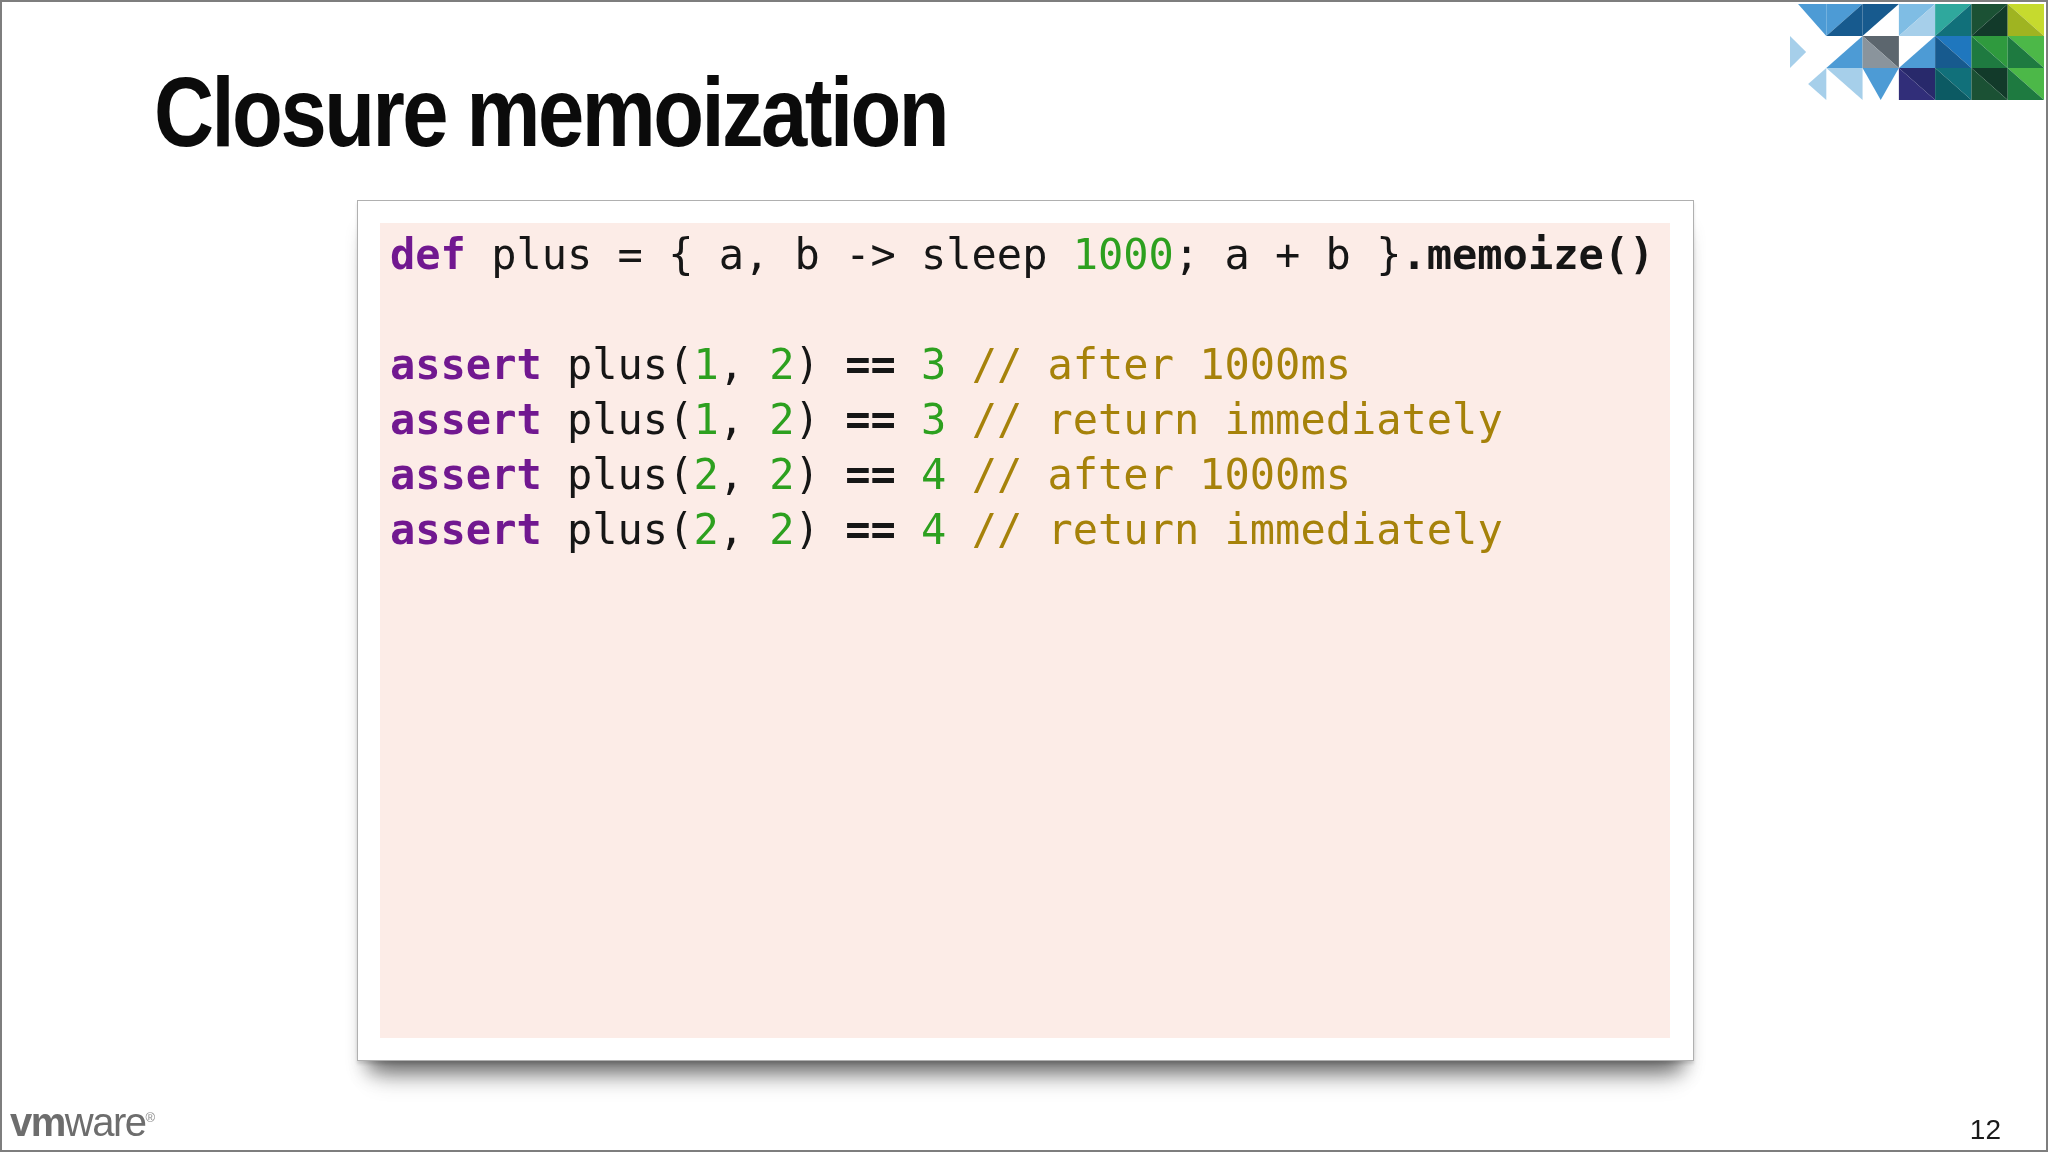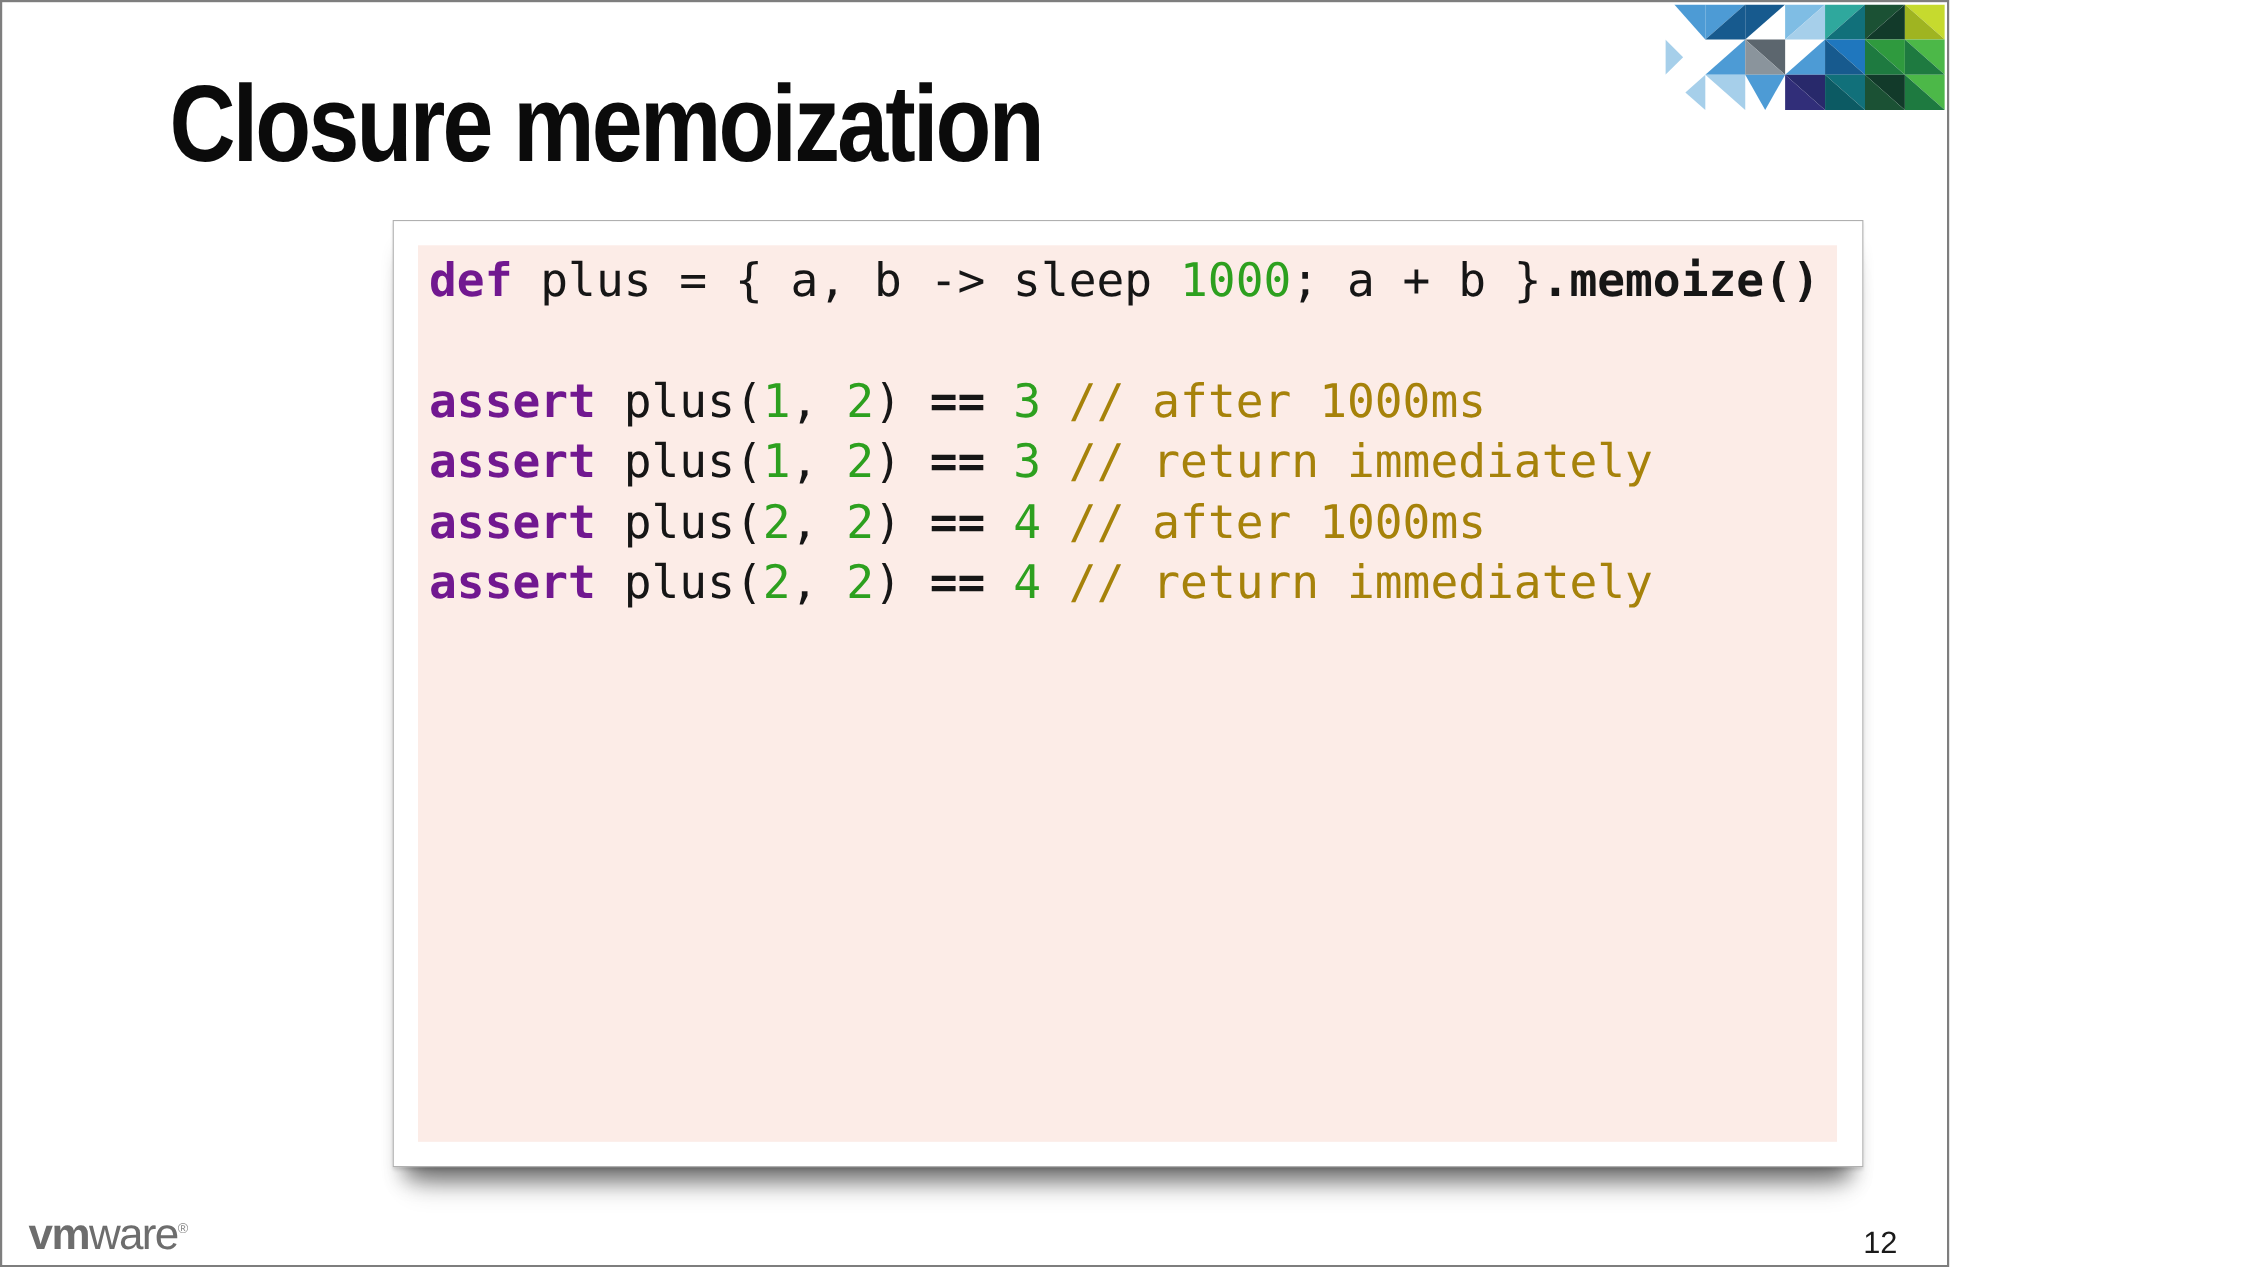--- a/index.html
+++ b/index.html
@@ -5,21 +5,21 @@
   html, body {
     margin: 0;
     padding: 0;
     background: #ffffff;
     width: 2048px;
     height: 1152px;
     overflow: hidden;
   }
   .slide {
     position: relative;
-    width: 1772px;
+    width: 2048px;
     height: 1152px;
     box-sizing: border-box;
     background: #ffffff;
     border: 2px solid #7e7e7e;
     font-family: "Liberation Sans", sans-serif;
   }
   .title {
     position: absolute;
     left: 152px;
     top: 58px;
@@ -71,21 +71,21 @@
     overflow: hidden;
   }
   .code-line { height: 55px; }
   .seg-kw  { color: var(--kw, #711890); font-weight: bold; }
   .seg-num { color: var(--num, #2da01f); }
   .seg-cmt { color: var(--cmt, #a6820a); }
   .seg-b   { font-weight: bold; }
   .seg-pl  { }
   .footer-logo {
     position: absolute;
-    left: 24px;
+    left: 8px;
     top: 1098px;
     font-size: 40px;
     letter-spacing: -1.5px;
     color: #6d6d6d;
     white-space: nowrap;
   }
   .lg-b { font-weight: bold; }
   .lg-r { font-weight: normal; }
   .lg-reg {
     font-size: 13px;

